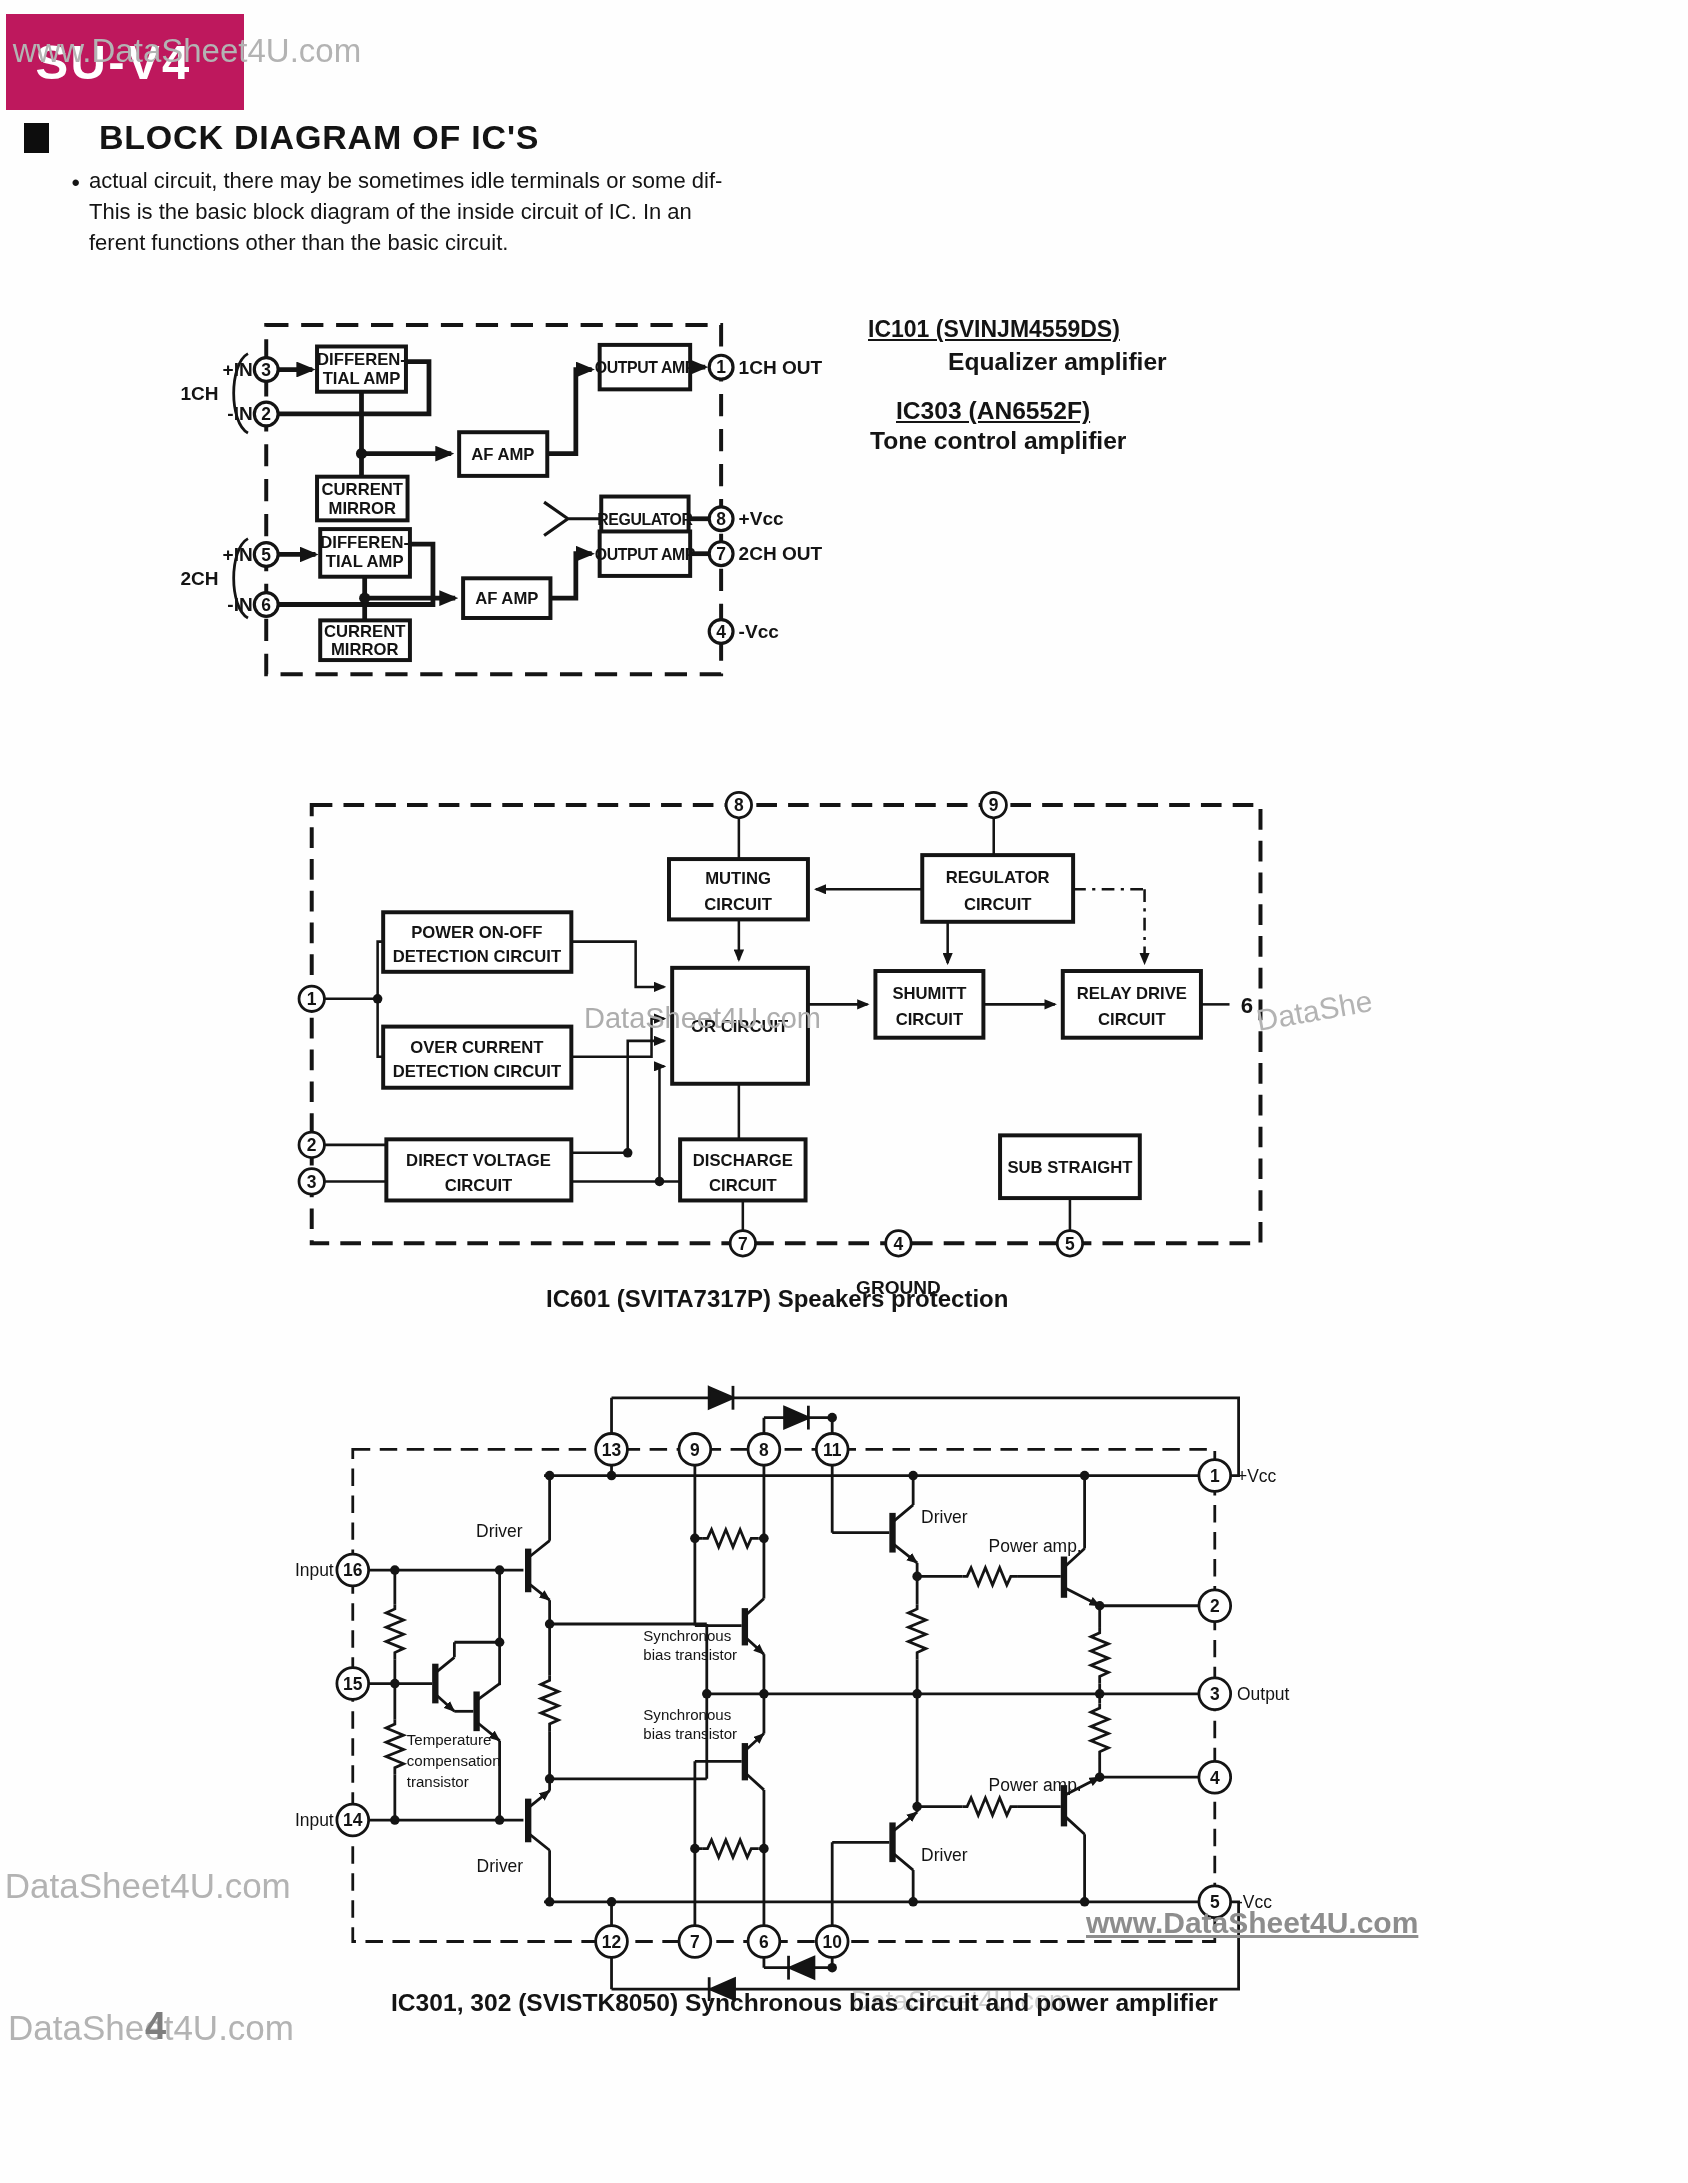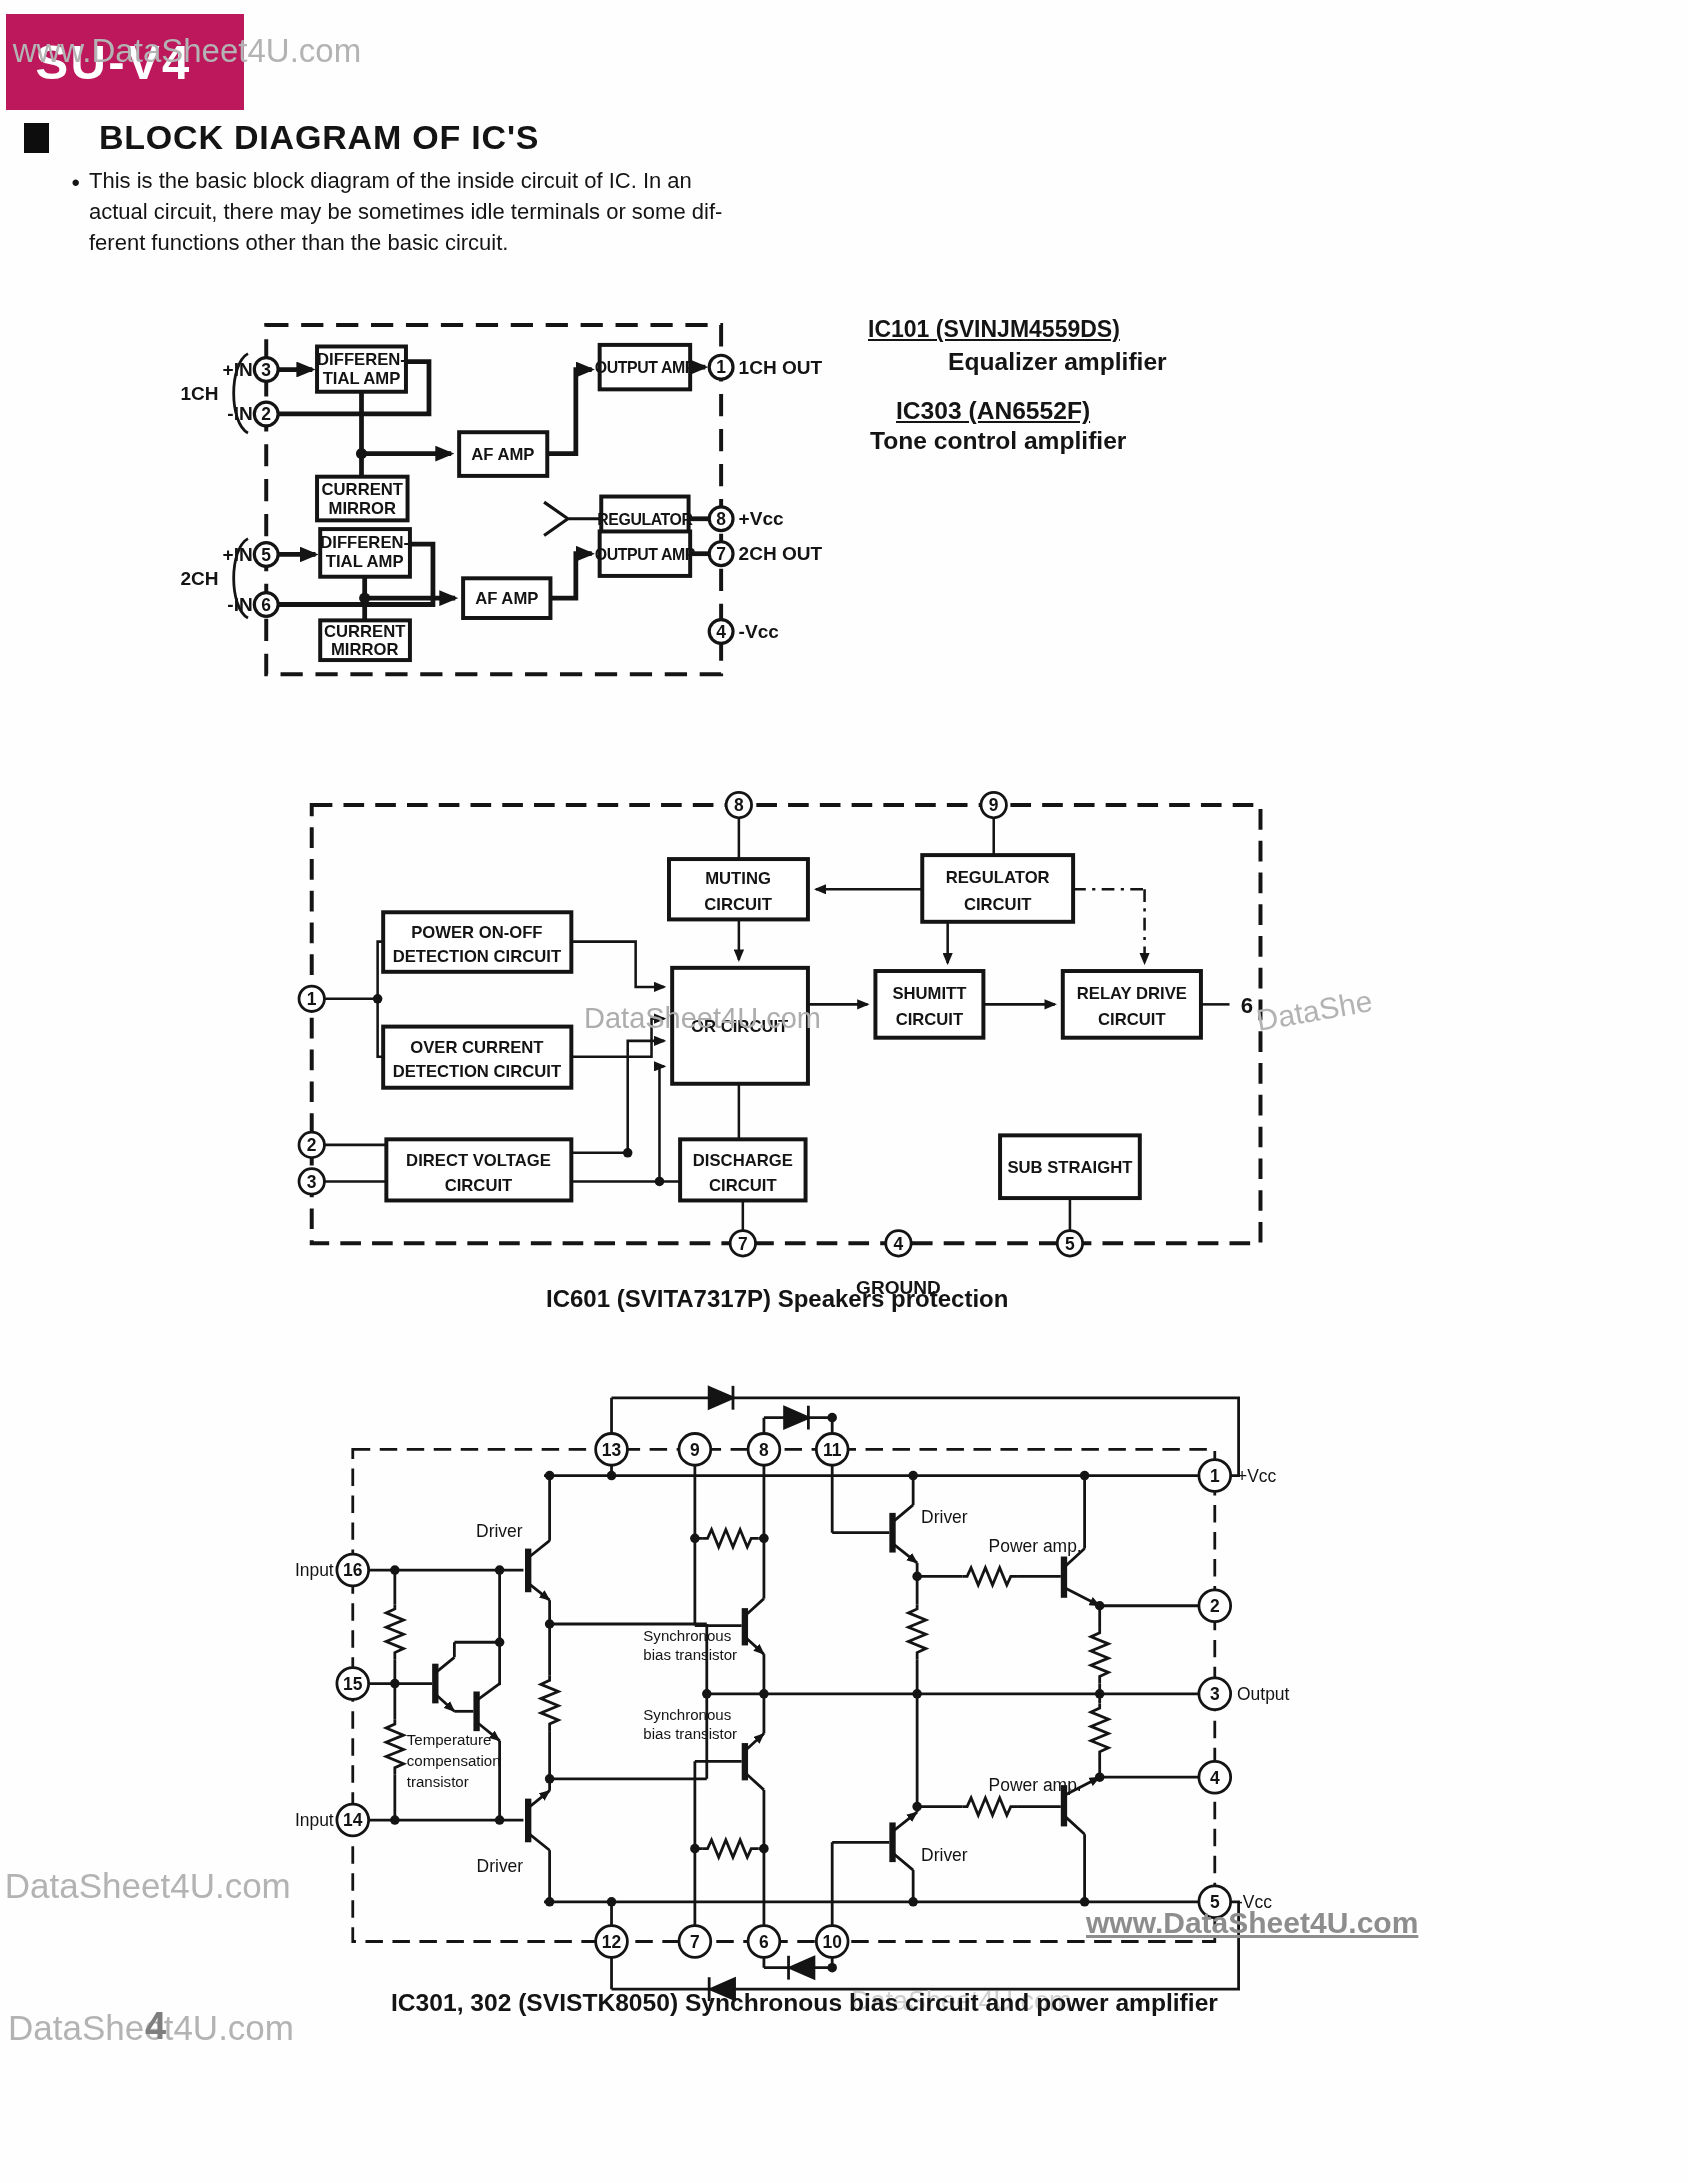--- a/index.html
+++ b/index.html
@@ -45,22 +45,22 @@
 
   <div id="model-box">
     <span>SU-V4</span>
   </div>
   <div id="sec-title">
     <div class="sq"></div>
     <div class="t">BLOCK DIAGRAM OF IC'S</div>
   </div>
   <div id="intro">
     <span class="b">•</span>
+    <div>actual circuit, there may be sometimes idle terminals or some dif-</div>
     <div>This is the basic block diagram of the inside circuit of IC.  In an</div>
-    <div>actual circuit, there may be sometimes idle terminals or some dif-</div>
     <div>ferent functions other than the basic circuit.</div>
   </div>
 
   <div class="ictitle" style="left:868px;top:316px;font-size:23px;text-decoration:underline;">IC101 (SVINJM4559DS)</div>
   <div class="ictitle" style="left:948px;top:348px;">Equalizer amplifier</div>
   <div class="ictitle" style="left:896px;top:397px;text-decoration:underline;">IC303 (AN6552F)</div>
   <div class="ictitle" style="left:870px;top:427px;">Tone control amplifier</div>
 
   <svg class="abs" style="left:155px;top:306px;" width="802" height="389" viewBox="195 385 1010 490">
     <defs>

